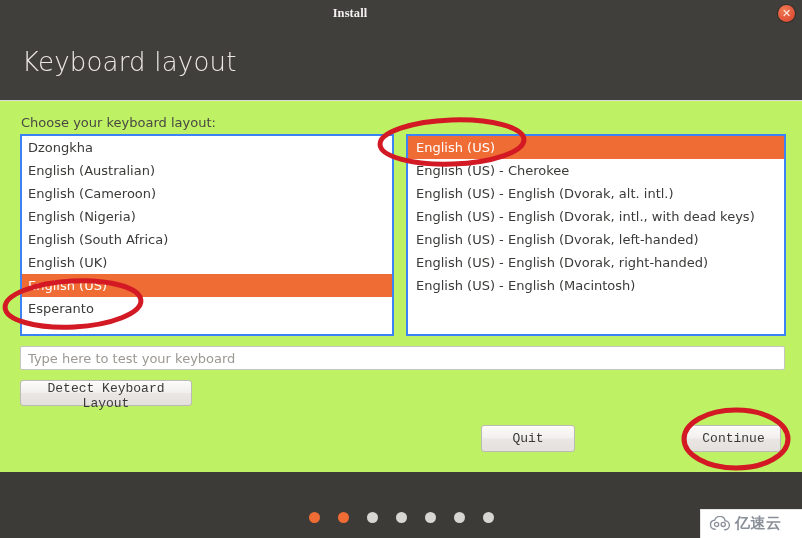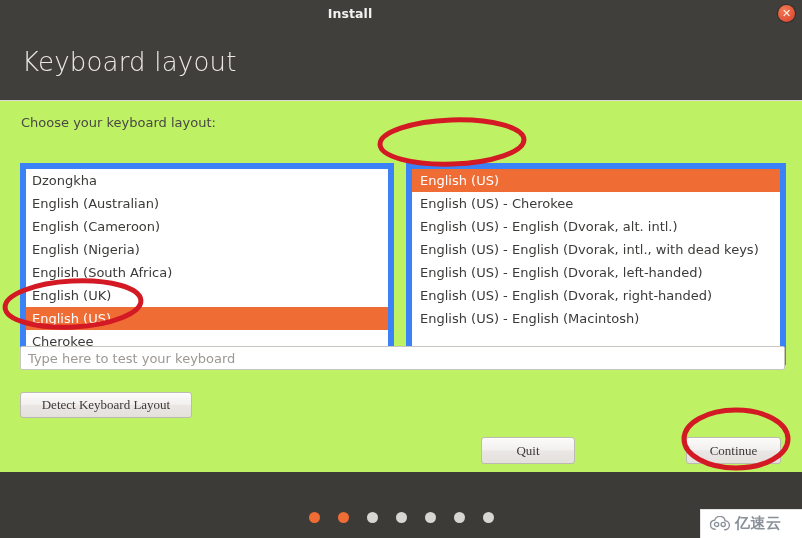--- a/index.html
+++ b/index.html
@@ -27,20 +27,21 @@
   #titlebar-title {
     position: absolute;
     left: 0; top: 0;
     width: 700px;
     line-height: 27px;
     text-align: center;
     color: #f3f1ef;
     font-size: 12.5px;
     font-weight: bold;
     letter-spacing: 0.1px;
+    font-family: Liberation Serif, serif;
   }
   #close-button {
     position: absolute;
     right: 7px; top: 5px;
     width: 17px; height: 17px;
     border-radius: 50%;
     background: radial-gradient(circle at 36% 30%, #f07a54 0%, #e2553a 62%, #c63f28 100%);
     box-shadow: 0 0 0 1px #2e2c29;
     cursor: pointer;
   }
@@ -84,24 +85,23 @@
     position: absolute;
     left: 21px; top: 14px;
     color: #4a4743;
     font-size: 13px;
   }
 
   
   .listbox {
     position: absolute;
     background: #ffffff;
-    border: 6px solid #3b82f6;
+    border: 2px solid #3b82f6;
     overflow: hidden;
     box-sizing: border-box;
-    margin-top: 29px;
   }
   #list-left {
     left: 20px; top: 33px;
     width: 374px; height: 202px;
   }
   #list-right {
     left: 406px; top: 33px;
     width: 380px; height: 202px;
   }
   .list-row {
@@ -138,28 +138,27 @@
   }
   #test-input::placeholder { color: #9c9894; opacity: 1; }
 
   
   .btn {
     position: absolute;
     background: linear-gradient(to bottom, #fbfbfa 0%, #f2f0ee 48%, #e9e6e3 52%, #e4e1dd 100%);
     border: 1px solid #bdb9b4;
     border-radius: 3px;
     color: #3b3a38;
-    font-family: Liberation Serif, serif;
+    font-family: Liberation Mono, monospace;
     font-size: 13px;
     text-align: center;
     cursor: pointer;
     box-sizing: border-box;
     box-shadow: 0 1px 0 rgba(255,255,255,0.75) inset;
     padding: 0;
-    margin-top: 12px;
   }
   #btn-detect {
     left: 20px; top: 279px;
     width: 172px; height: 26px;
   }
   #btn-quit   { left: 481px; top: 324px; width: 94px; height: 27px; }
   #btn-back   { left: 584px; top: 324px; width: 93px; height: 27px; }
   #btn-continue { left: 686px; top: 324px; width: 95px; height: 27px; }
 
   
@@ -240,21 +239,21 @@
     <div id="choose-label">Choose your keyboard layout:</div>
 
     <div id="list-left" class="listbox">
         <div class="list-row">Dzongkha</div>
         <div class="list-row">English (Australian)</div>
         <div class="list-row">English (Cameroon)</div>
         <div class="list-row">English (Nigeria)</div>
         <div class="list-row">English (South Africa)</div>
         <div class="list-row">English (UK)</div>
         <div class="list-row selected">English (US)</div>
-        <div class="list-row">Cherokee</div>
+        <div class="list-row">Esperanto</div>
       </div>
 
     <div id="list-right" class="listbox">
         <div class="list-row selected">English (US)</div>
         <div class="list-row">English (US) - Cherokee</div>
         <div class="list-row">English (US) - English (Dvorak, alt. intl.)</div>
         <div class="list-row">English (US) - English (Dvorak, intl., with dead keys)</div>
         <div class="list-row">English (US) - English (Dvorak, left-handed)</div>
         <div class="list-row">English (US) - English (Dvorak, right-handed)</div>
         <div class="list-row">English (US) - English (Macintosh)</div>

